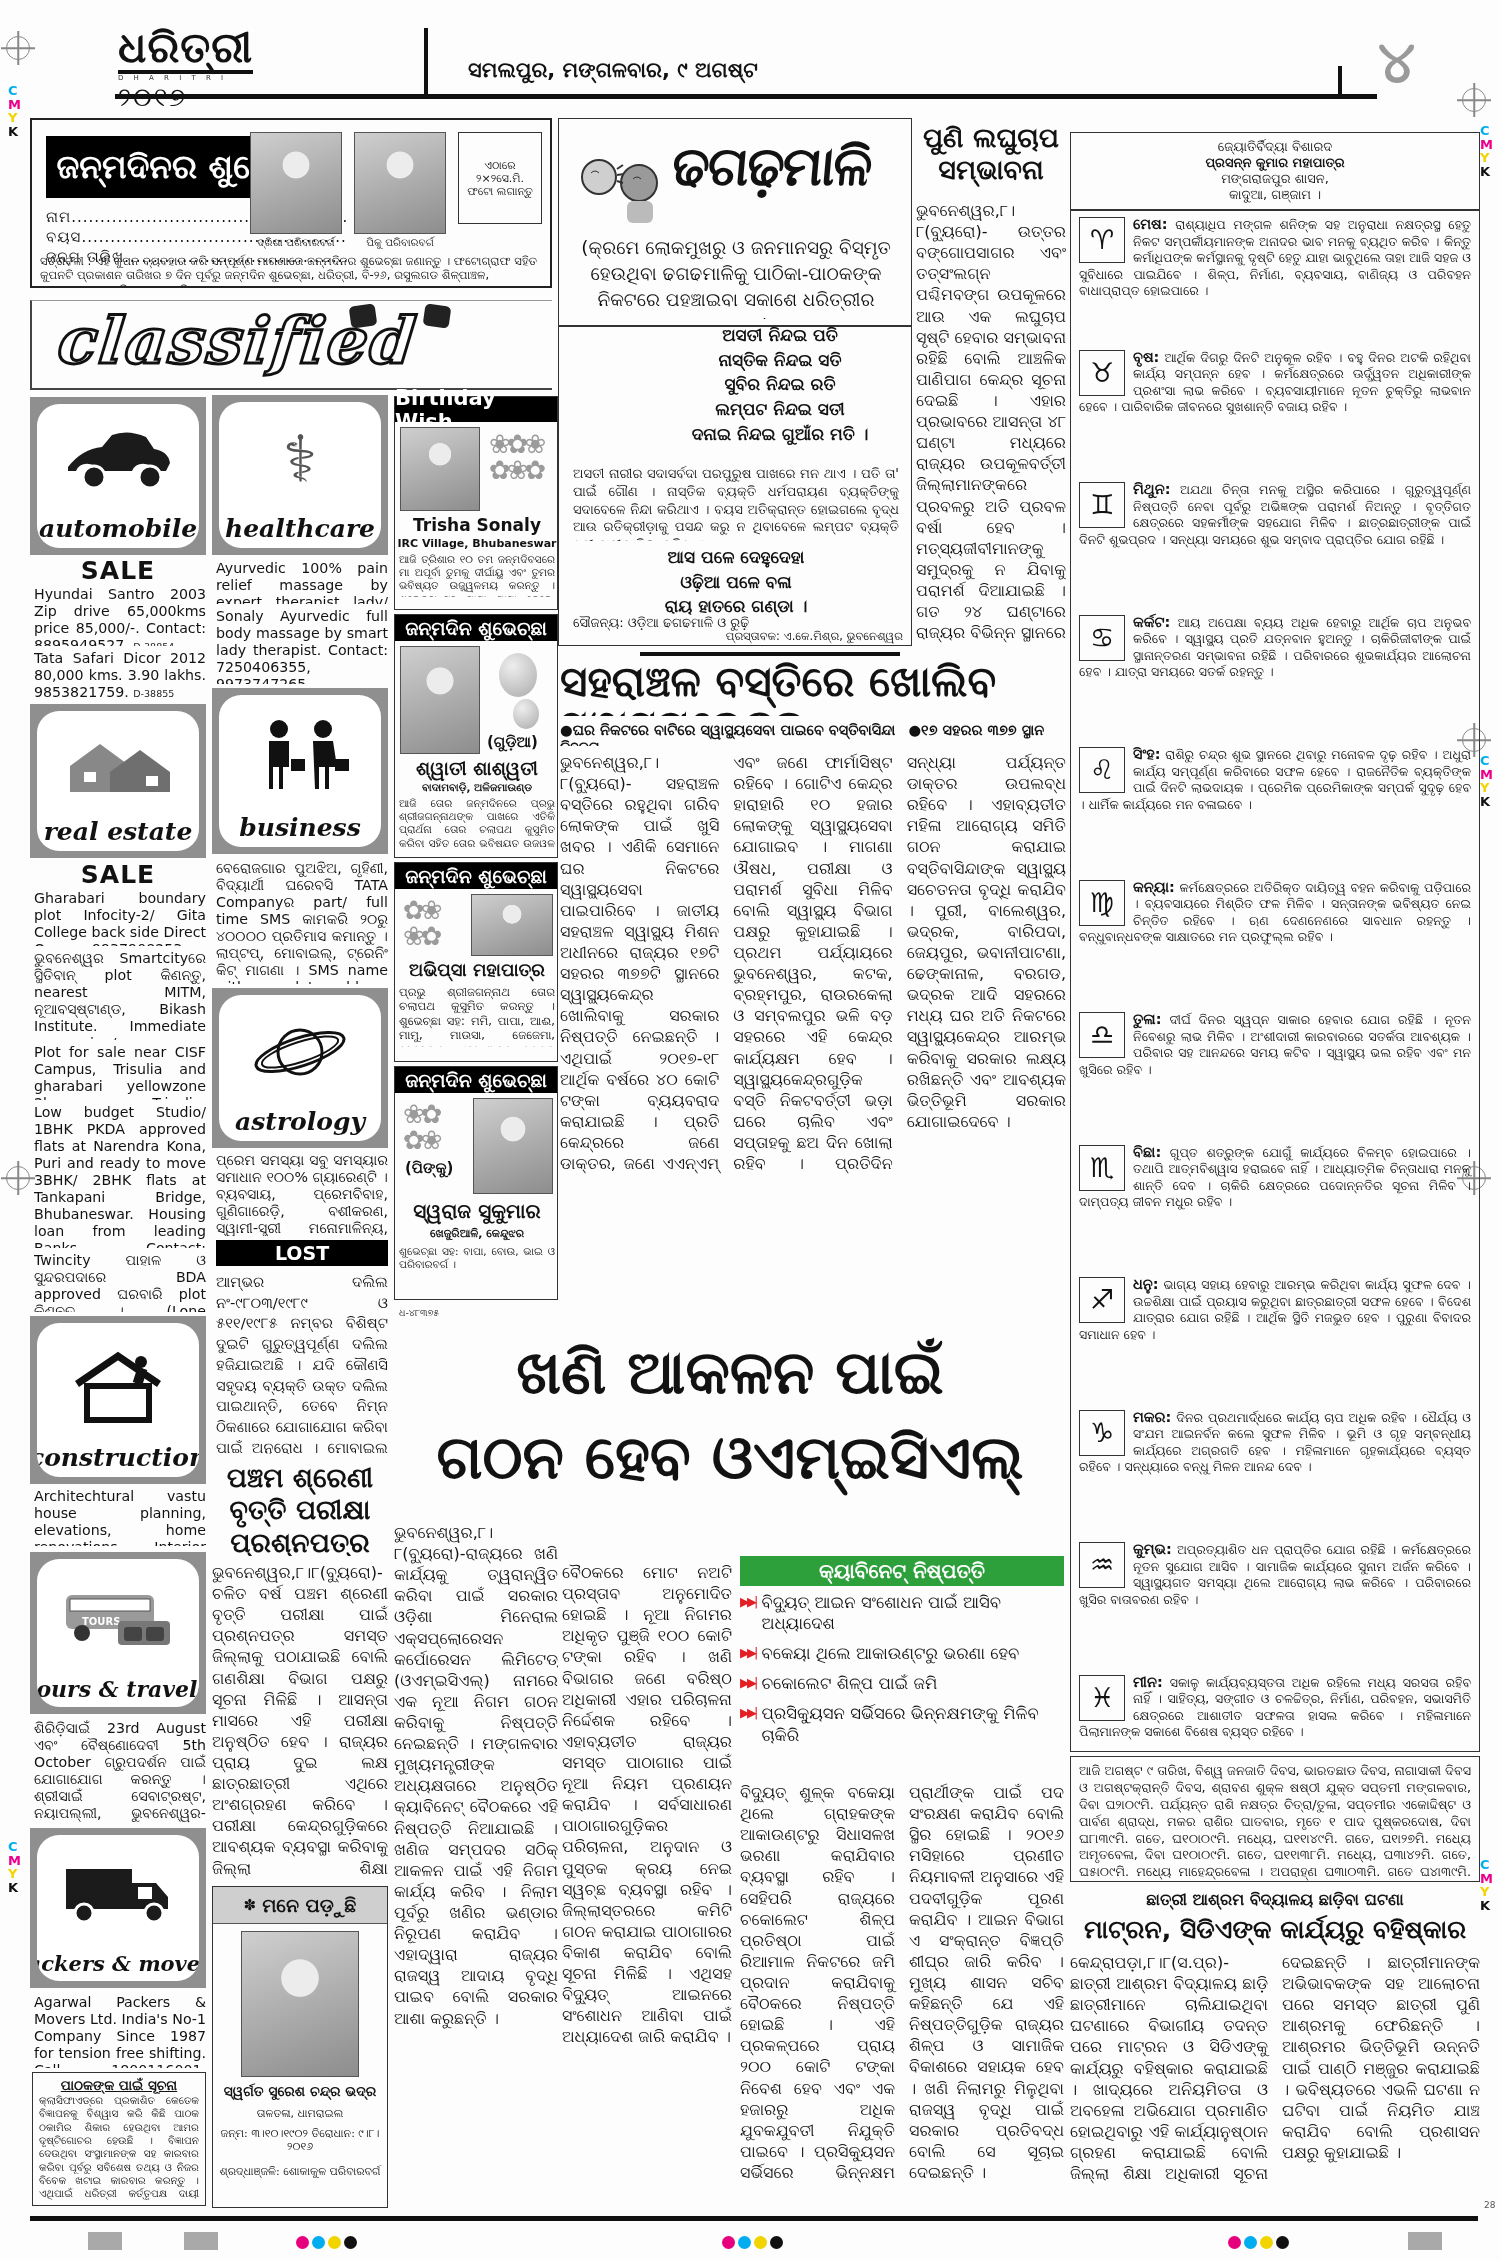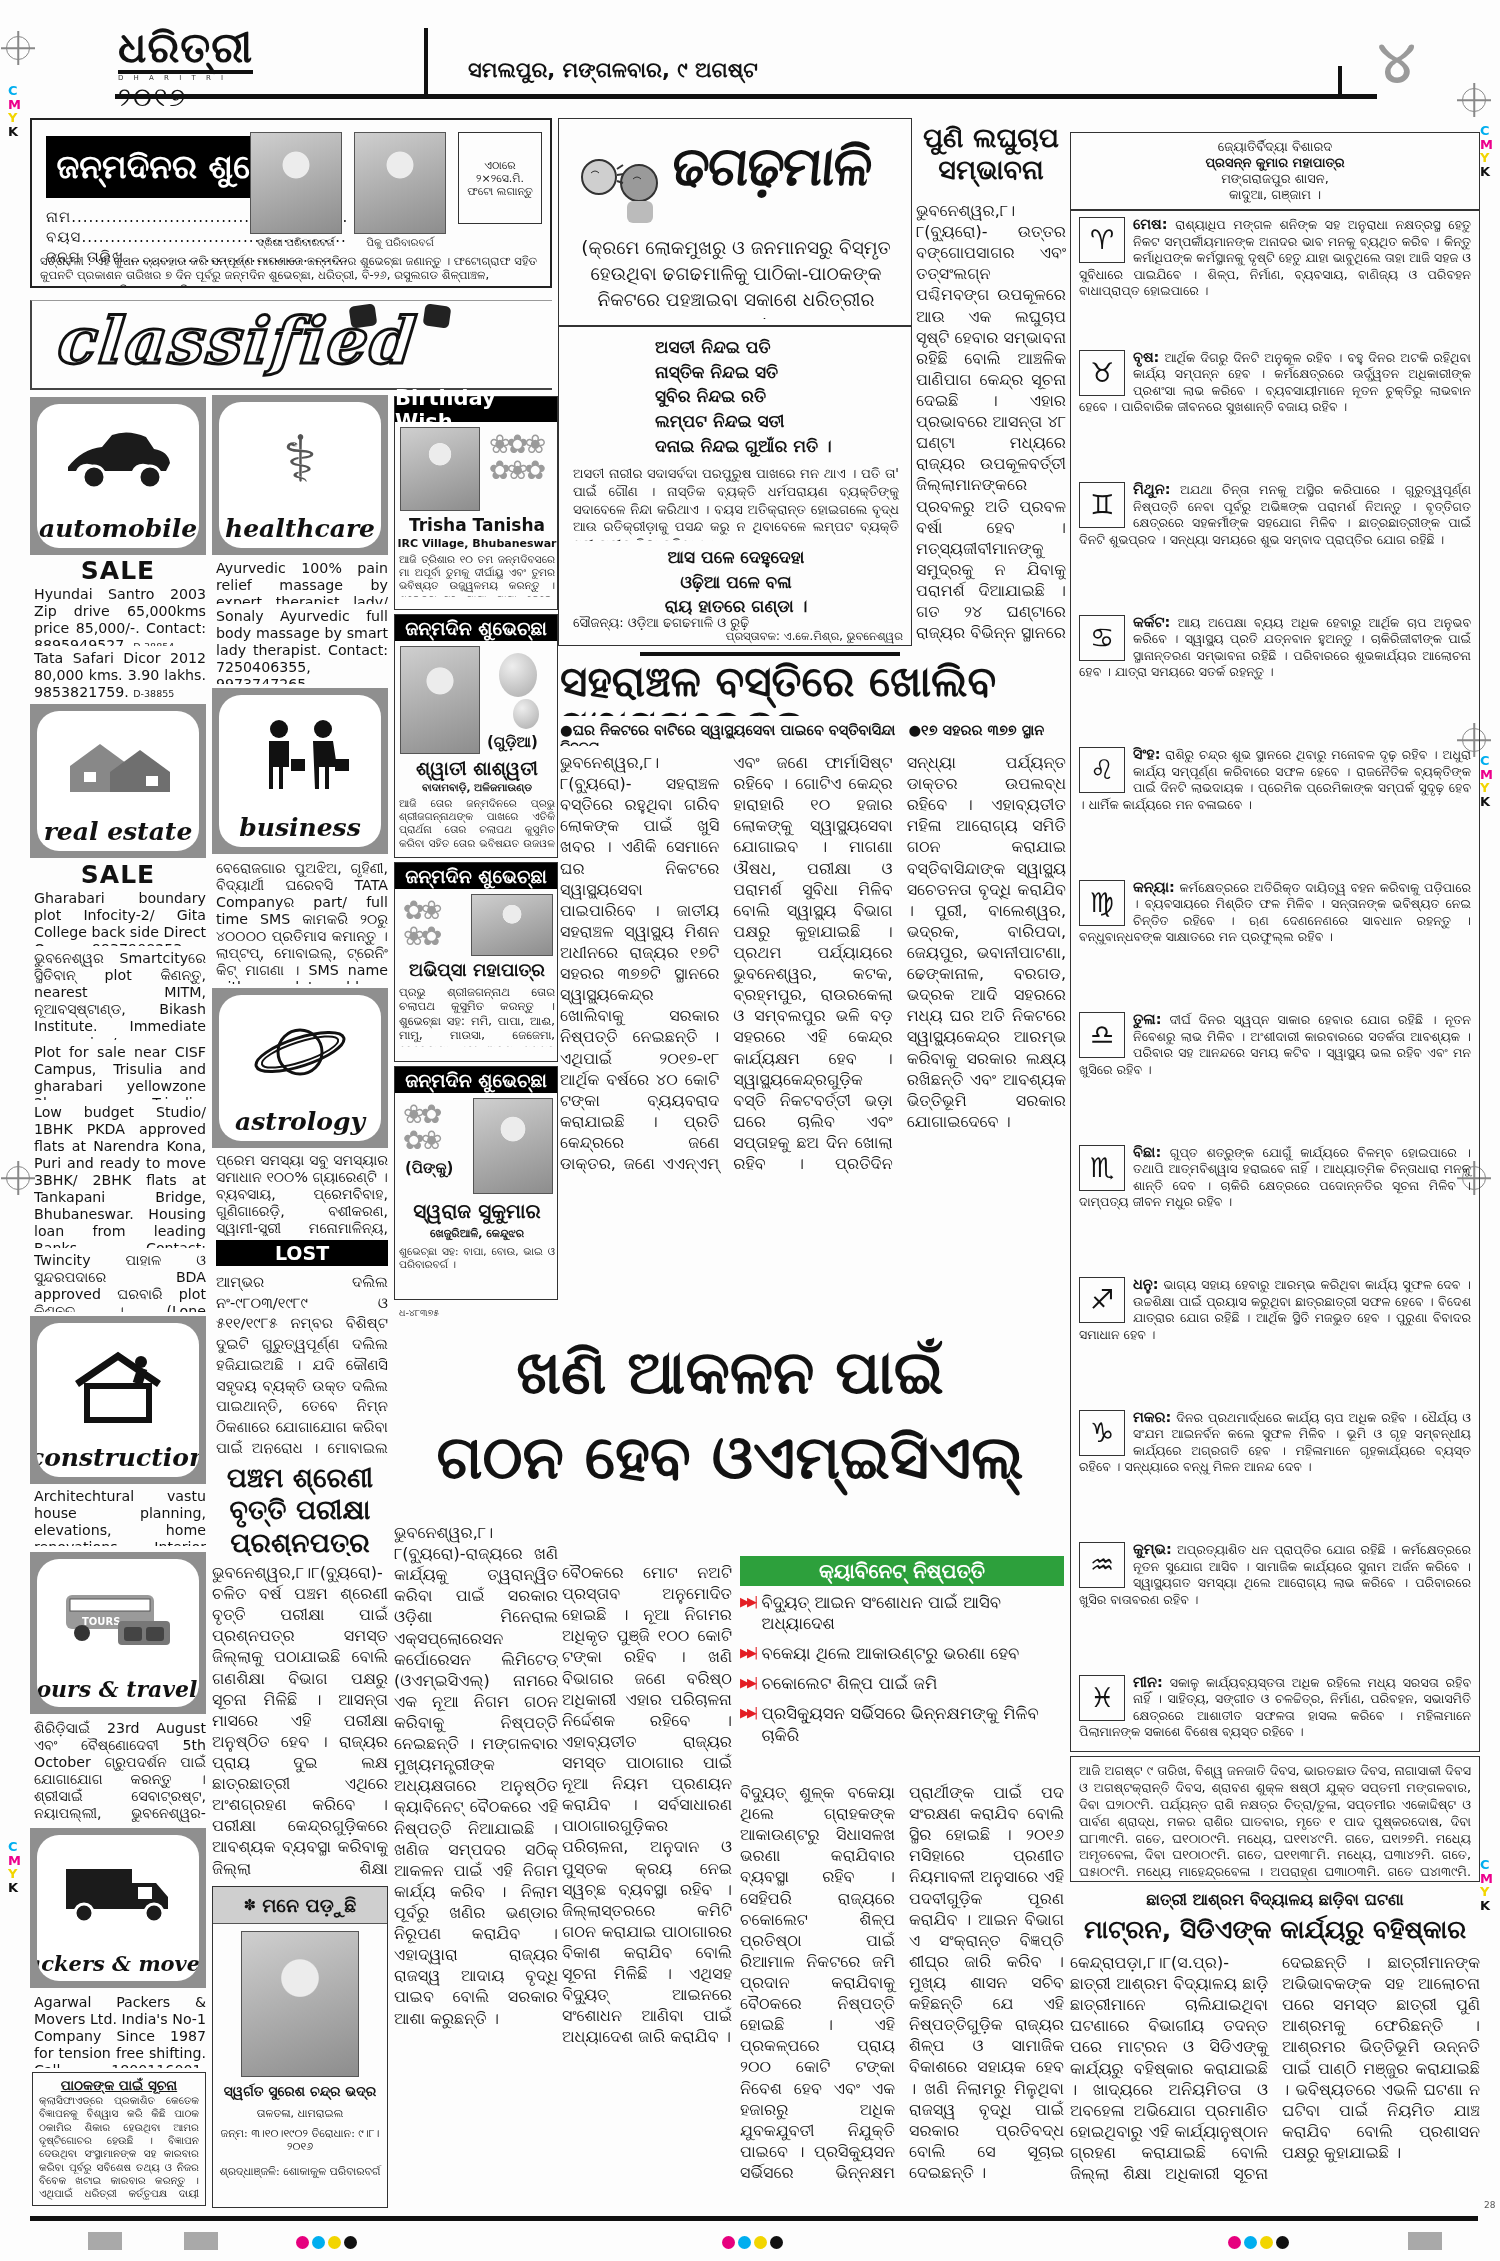--- a/index.html
+++ b/index.html
@@ -298,21 +298,21 @@
     <div class="abs c b clip" style="left:4px;top:196px;width:166px;height:22px;font-size:13.8px;">ସ୍ୱର୍ଗତ ସୁରେଶ ଚନ୍ଦ୍ର ଭଦ୍ର</div>
     <div class="abs c clip" style="left:4px;top:220px;width:166px;height:18px;font-size:11px;">ତାଳତଳା, ଧାମରାଇଲ</div>
     <div class="abs c clip" style="left:4px;top:240px;width:166px;height:34px;font-size:11px;">ଜନ୍ମ: ୩।୧୦।୧୯୦୨  ତିରୋଧାନ: ୯।୮।୨୦୧୬</div>
     <div class="abs c clip" style="left:4px;top:278px;width:166px;height:36px;font-size:11px;">ଶ୍ରଦ୍ଧାଞ୍ଜଳି: ଶୋକାକୁଳ ପରିବାରବର୍ଗ</div>
   </div>
 
   <div class="abs box1" style="left:394px;top:396px;width:164px;height:214px;">
     <div class="banner b" style="height:25px;font-size:21px;">Birthday Wish</div>
     <div class="abs photo" style="left:5px;top:30px;width:80px;height:84px;"></div>
     <div class="abs flowers" style="left:94px;top:34px;width:64px;">❀✿❀<br>✿❀✿</div>
-    <div class="abs c b clip" style="left:2px;top:118px;width:160px;height:22px;font-size:17px;">Trisha Tanisha</div>
+    <div class="abs c b clip" style="left:2px;top:118px;width:160px;height:22px;font-size:17px;">Trisha Sonaly</div>
     <div class="abs c b clip" style="left:2px;top:140px;width:160px;height:15px;font-size:11px;">IRC Village, Bhubaneswar</div>
     <div class="abs bwish j clip" style="left:4px;top:156px;width:156px;height:44px;">ଆଜି ତ୍ରିଶାର ୧୦ ତମ ଜନ୍ମଦିବସରେ ମା ଅପୂର୍ବା ତୁମକୁ ଦୀର୍ଘାୟୁ ଏବଂ ତୁମର ଭବିଷ୍ୟତ ଉଜ୍ଜ୍ୱଳମୟ କରନ୍ତୁ । ଶୁଭେଚ୍ଛା ସହ: ପାପା, ମାମା, ଜେଜେ, ଜେଜେମା, ଦାଦା, ଖୁଡ଼ା, ଅଜା, ଆଈ, ମାମୁ, ମାଇଁ, ମଉସା, ମାଉସୀ ଏବଂ ଗୁଡ୍ଡୁ ।</div>
     <div class="abs adid" style="left:4px;top:200px;">ଧ-୪୯୩୪୯</div>
   </div>
 
   <div class="abs box1" style="left:394px;top:614px;width:164px;height:244px;">
     <div class="banner b" style="height:26px;font-size:19px;">ଜନ୍ମଦିନ ଶୁଭେଚ୍ଛା</div>
     <div class="abs photo" style="left:5px;top:31px;width:80px;height:108px;"></div>
     <div class="abs balloon" style="left:104px;top:38px;width:38px;height:44px;"></div>
     <div class="abs balloon" style="left:118px;top:84px;width:26px;height:30px;"></div>
@@ -350,21 +350,21 @@
           <circle cx="66" cy="36" r="18" fill="#9a9a9a" stroke="#333" stroke-width="2"></circle>
           <path d="M18 26 q4-4 8 0" stroke="#333" fill="none"></path>
           <path d="M60 32 q4-4 8 0" stroke="#333" fill="none"></path>
           <path d="M44 22 l6-4 M44 28 l7-1 M44 34 l6 2" stroke="#333" stroke-width="2"></path>
           <rect x="54" y="54" width="26" height="22" rx="6" fill="#bbb"></rect>
         </svg>
     </div>
     <div class="abs clip" style="left:112px;top:16px;width:232px;height:96px;font-size:54px;font-weight:900;transform:skewX(-5deg);letter-spacing:-2px;">ଢଗଢ଼ମାଳି</div>
     <div class="abs c clip" style="left:16px;top:116px;width:322px;height:84px;font-size:18.5px;line-height:1.4;">(କ୍ରମେ ଲୋକମୁଖରୁ ଓ ଜନମାନସରୁ ବିସ୍ମୃତ ହେଉଥିବା ଢଗଢମାଳିକୁ ପାଠିକା-ପାଠକଙ୍କ ନିକଟରେ ପହଞ୍ଚାଇବା ସକାଶେ ଧରିତ୍ରୀର ପ୍ରୟାସ)</div>
     <div class="abs" style="left:0;top:206px;width:100%;height:1.5px;background:#333;"></div>
-    <div class="abs verse" style="left:96px;top:216px;width:250px;">
+    <div class="abs verse" style="left:96px;top:204px;width:250px;text-align:center;">
       <div>ଅସତୀ ନିନ୍ଦଇ ପତି</div>
       <div>ନାସ୍ତିକ ନିନ୍ଦଇ ସତି</div>
       <div>ସୁବିର ନିନ୍ଦଇ ରତି</div>
       <div>ଲମ୍ପଟ ନିନ୍ଦଇ ସତୀ</div>
       <div>ଦନାଇ ନିନ୍ଦଇ ଗୁଆଁର ମତି ।</div>
     </div>
     <div class="abs j clip" style="left:14px;top:346px;width:326px;height:76px;font-size:13.2px;line-height:1.35;">ଅସତୀ ନାରୀର ସଦାସର୍ବଦା ପରପୁରୁଷ ପାଖରେ ମନ ଥାଏ । ପତି ତା' ପାଇଁ ଗୌଣ । ନାସ୍ତିକ ବ୍ୟକ୍ତି ଧର୍ମପରାୟଣ ବ୍ୟକ୍ତିଙ୍କୁ ସଦାବେଳେ ନିନ୍ଦା କରିଥାଏ । ବୟସ ଅତିକ୍ରାନ୍ତ ହୋଇଗଲେ ବୃଦ୍ଧ ଆଉ ରତିକ୍ରୀଡ଼ାକୁ ପସନ୍ଦ କରୁ ନ ଥିବାବେଳେ ଲମ୍ପଟ ବ୍ୟକ୍ତି ସତୀ ନାରୀକୁ ନିନ୍ଦା କରିଥାଏ ।</div>
     <div class="abs c verse" style="left:16px;top:426px;width:322px;">
       <div>ଆସ ପଳେ ଦେହୁଦେହା</div>
       <div>ଓଢ଼ିଆ ପଳେ ବଳା</div>

